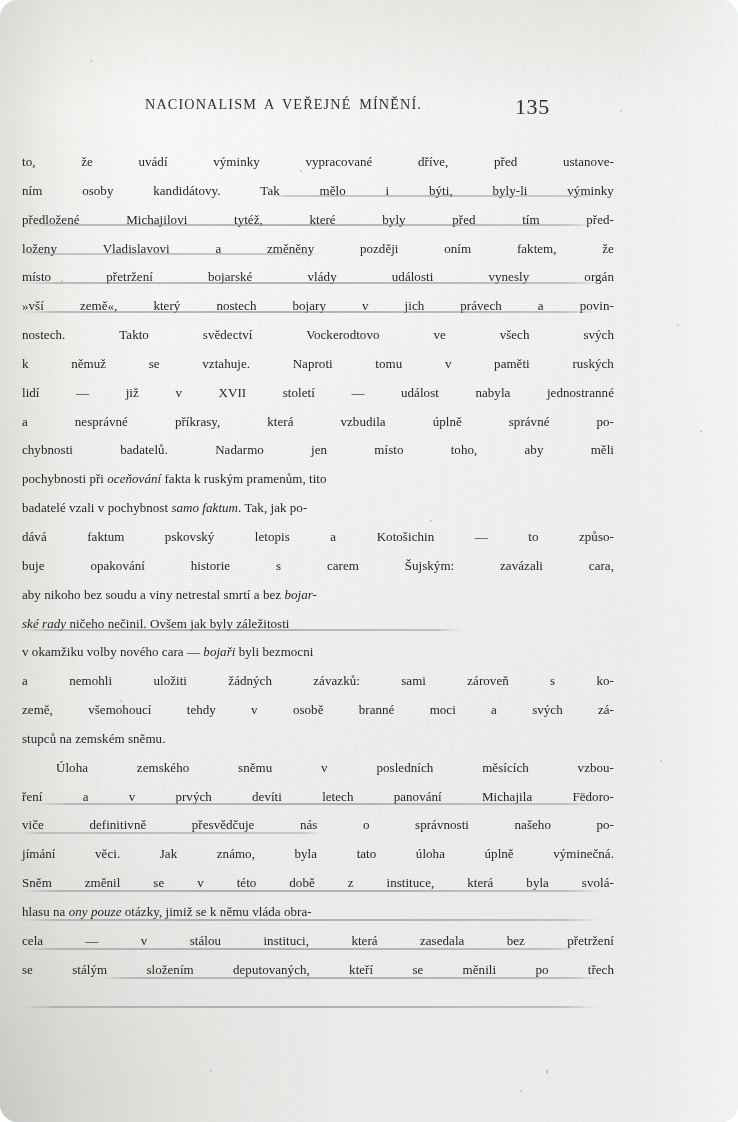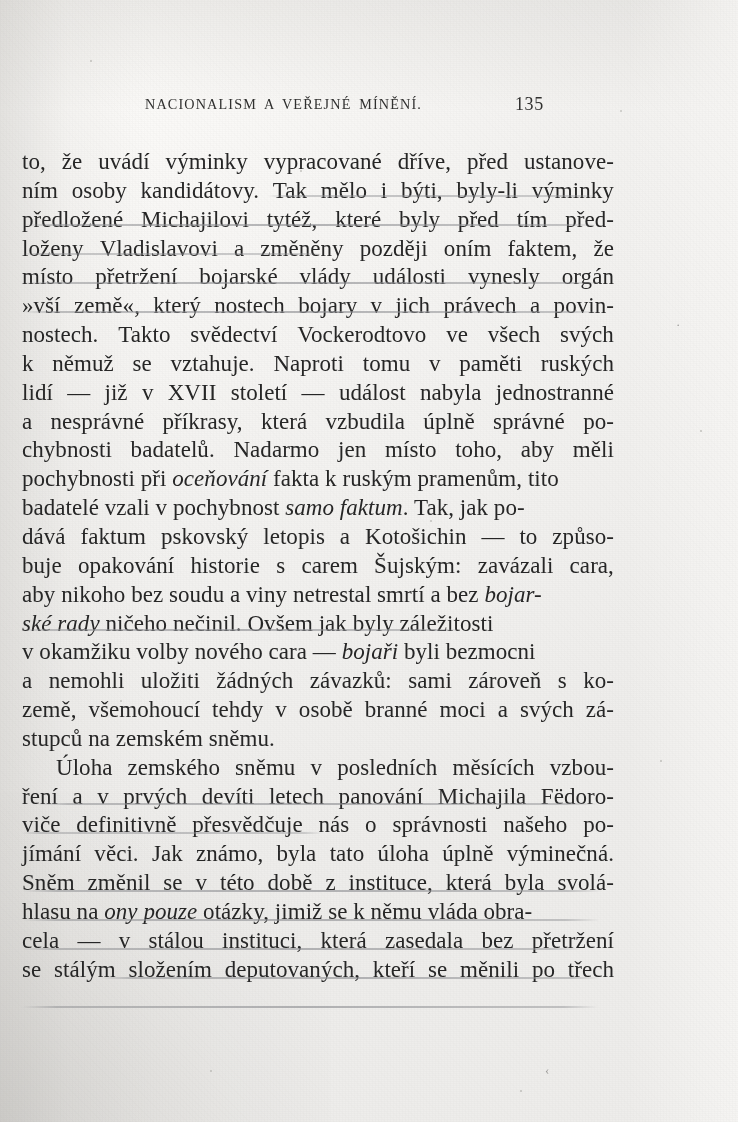--- a/index.html
+++ b/index.html
@@ -9,20 +9,21 @@
   }
 
   #page {
     position: relative;
     width: 738px;
     height: 1122px;
     overflow: hidden;
     background: #7dd3fc;
     font-family: "Liberation Serif", "DejaVu Serif", serif;
     color: #2a2a2a;
+    border-radius: 18px;
   }
 
   
   .paper-base {
     position: absolute;
     inset: 0;
     background:
       radial-gradient(ellipse 120% 70% at 18% 8%,  #fbfaf8 0%, #f4f3f1 45%, #eeedeb 100%),
       linear-gradient(115deg, #f7f6f4 0%, #f2f1ef 38%, #edecea 70%, #e9e8e5 100%);
   }
@@ -76,36 +77,36 @@
     letter-spacing: 1.15px;
     word-spacing: 3px;
     color: #30302f;
     white-space: nowrap;
     font-variant: normal;
   }
   .rh-pageno {
     position: absolute;
     left: 515px;
     top: -2px;
-    font-size: 18px;
+    font-size: 22px;
     letter-spacing: 0.6px;
     color: #30302f;
   }
 
   
   .body-block {
     position: absolute;
     left: 22px;
     top: 148px;
     width: 592px;
   }
   .line {
     position: relative;
     height: 28.85px;
-    font-size: 23px;
+    font-size: 13px;
     line-height: 28.85px;
     color: #262626;
     white-space: nowrap;
     letter-spacing: 0.05px;
   }
   
   .line.just {
     display: flex;
     justify-content: space-between;
   }

